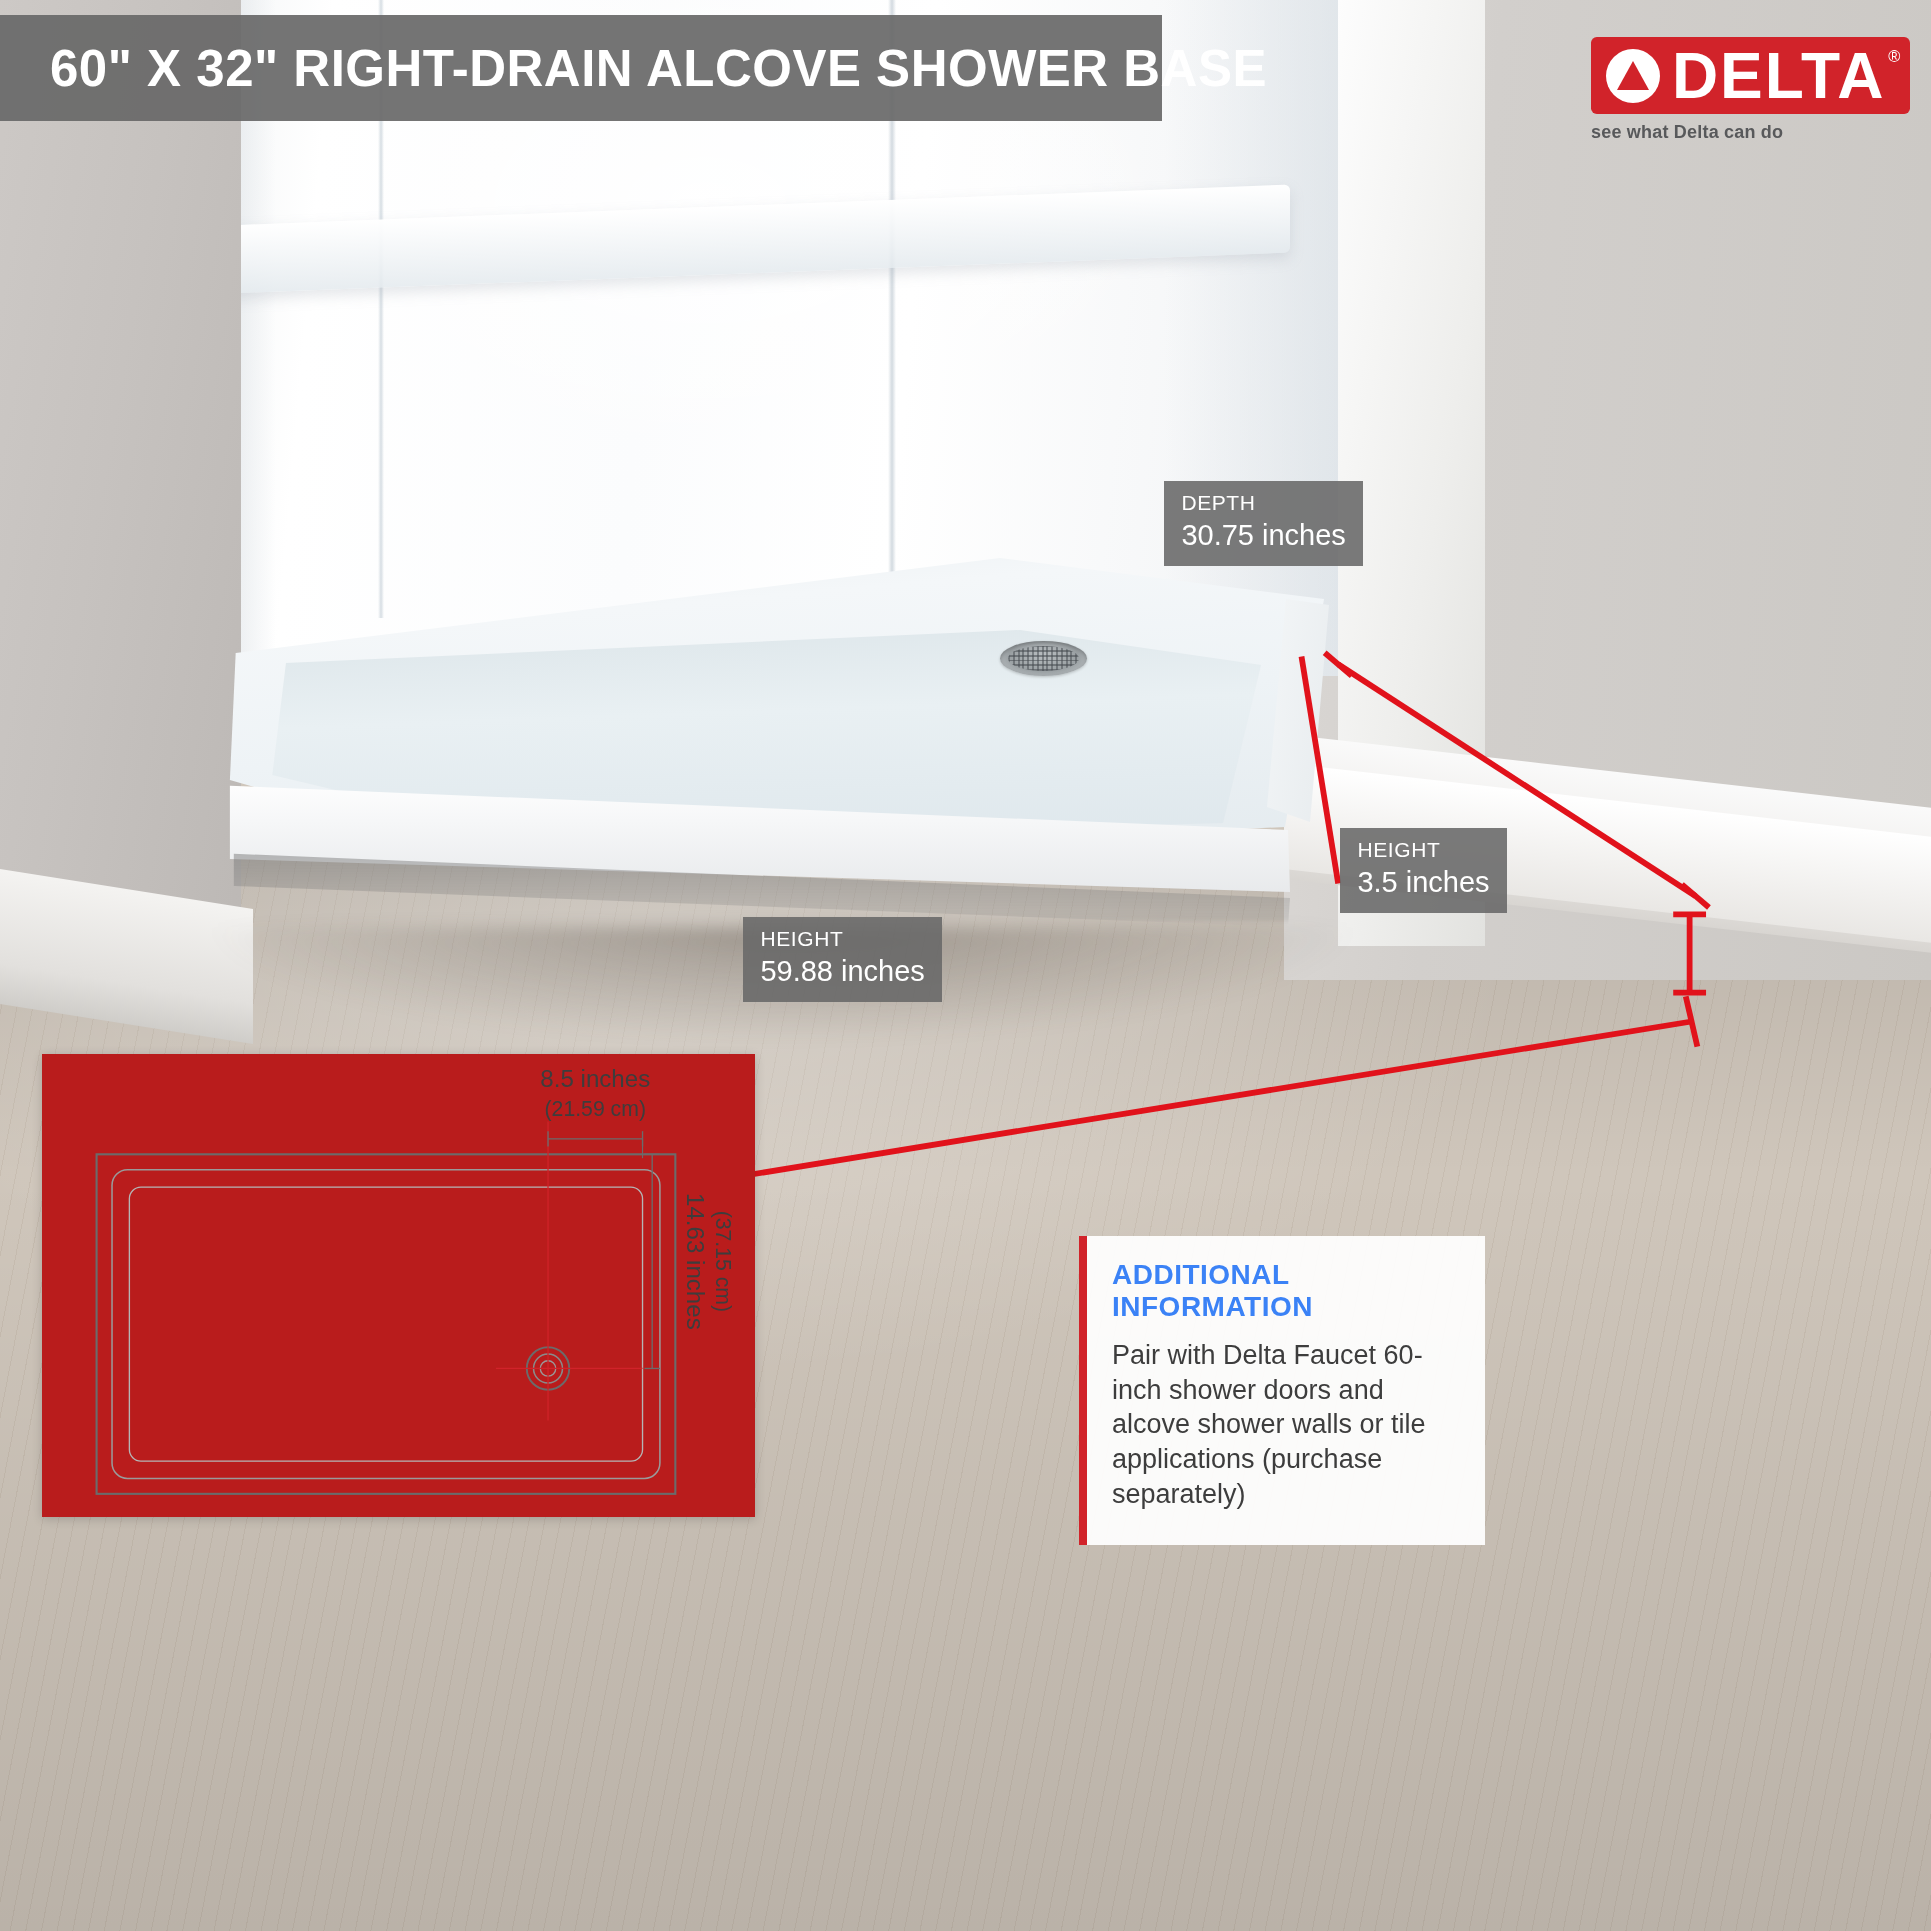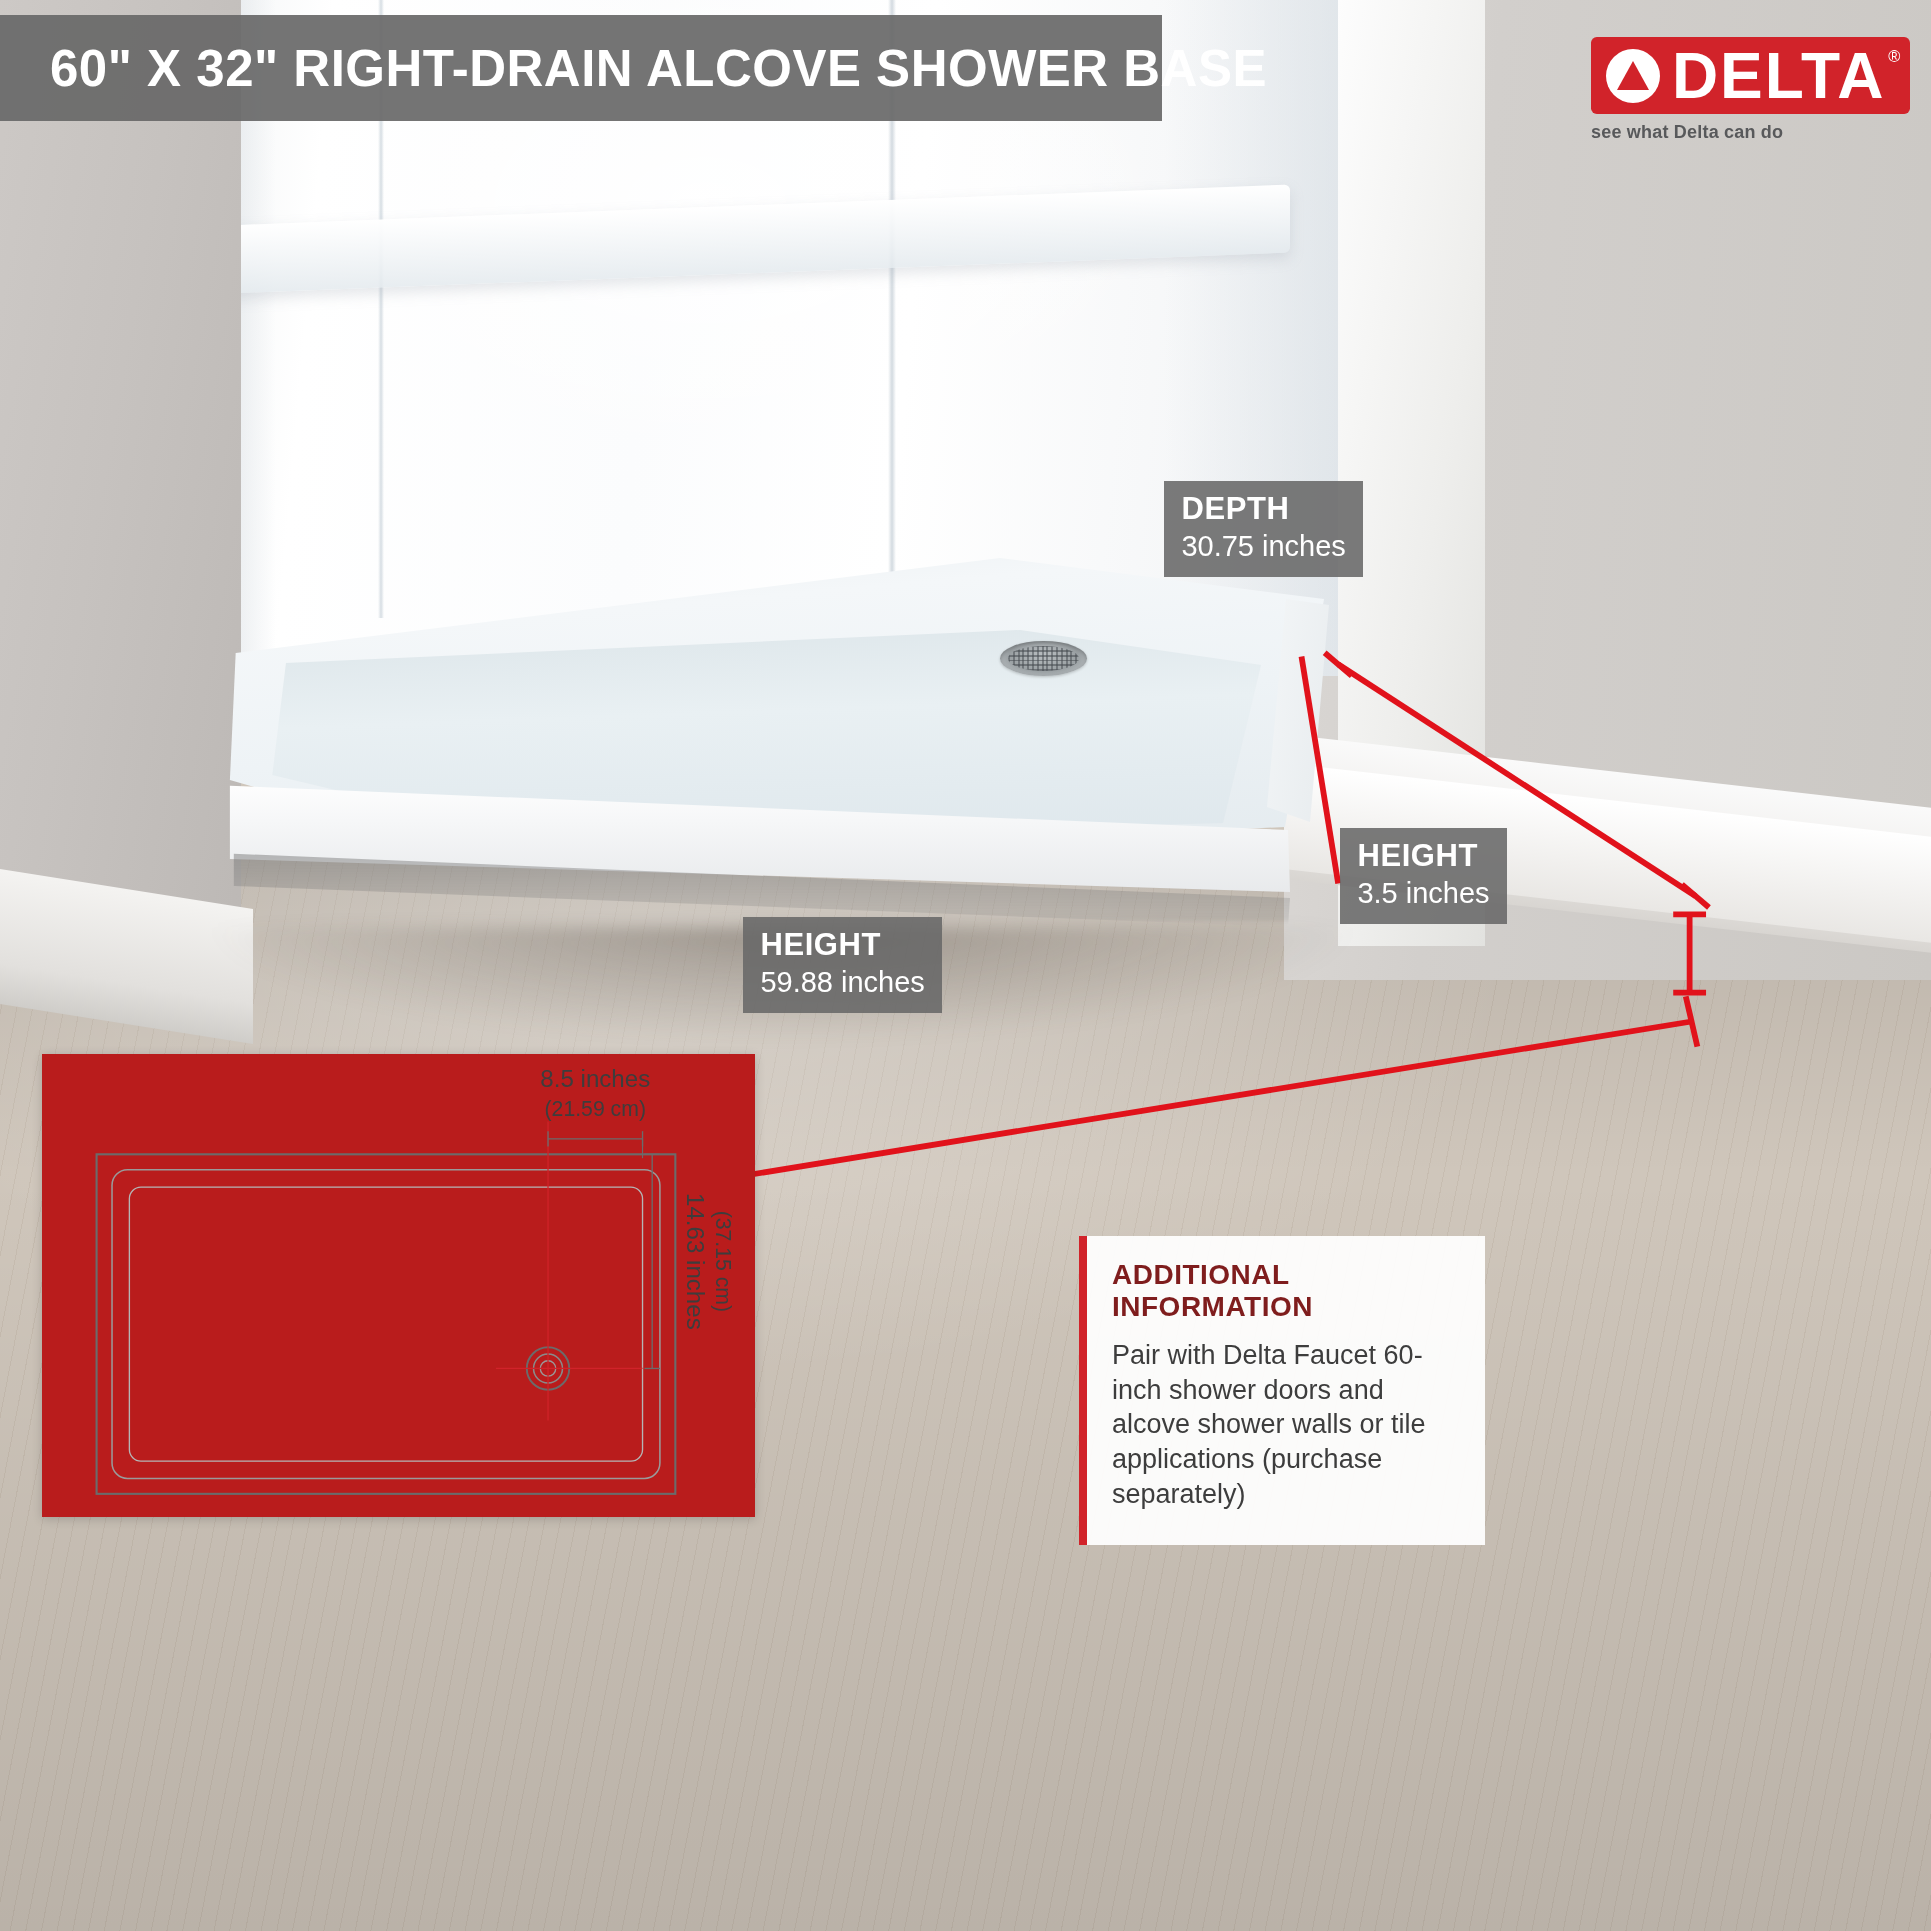--- a/index.html
+++ b/index.html
@@ -177,21 +177,21 @@
   .logo-tag{
     color:#58595b;font-size:18px;font-weight:bold;
     margin-top:7.7px;padding-right:3.9px;letter-spacing:0.2px;
   }
 
   
   .callout{
     position:absolute;background:rgba(104,104,104,.88);color:#fff;
     padding:9.7px 17.4px 13.5px 17.4px;line-height:1.15;
   }
-  .callout .lbl{font-size:31px;font-weight:bold;letter-spacing:0.6px;}
+  .callout .lbl{font-size:21px;font-weight:normal;letter-spacing:0.6px;}
   .callout .val{font-size:29px;font-weight:normal;margin-top:3.9px;}
 
   #callout-depth{left:1164px;top:481px;}
   #callout-height{left:1340px;top:828px;}
   #callout-width{left:743px;top:917px;}
 
   
   .diagram{
     position:absolute;left:42px;top:1054px;width:713px;height:463px;
     background:#b91c1c;
@@ -200,21 +200,21 @@
   .diagram svg{display:block;}
 
   
   .info{
     position:absolute;left:1079px;top:1236px;width:406px;height:309px;
     background:rgba(255,255,255,.93);
     border-left:8.7px solid #d1232a;
     padding:23px 25px 19.3px 25px;
     box-sizing:border-box;
   }
-  .info-title{color:#7f1d1d;font-size:28px;font-weight:bold;letter-spacing:0.5px;}
+  .info-title{color:#3b82f6;font-size:28px;font-weight:bold;letter-spacing:0.5px;}
   .info-body{color:#3d3d3d;font-size:27px;line-height:1.28;margin-top:15.4px;}
 </style>
 </head>
 <body>
 
 <div id="photo">
   <div class="floor"></div>
   <div class="floor2"></div>
   <div class="floorshade"></div>
 

